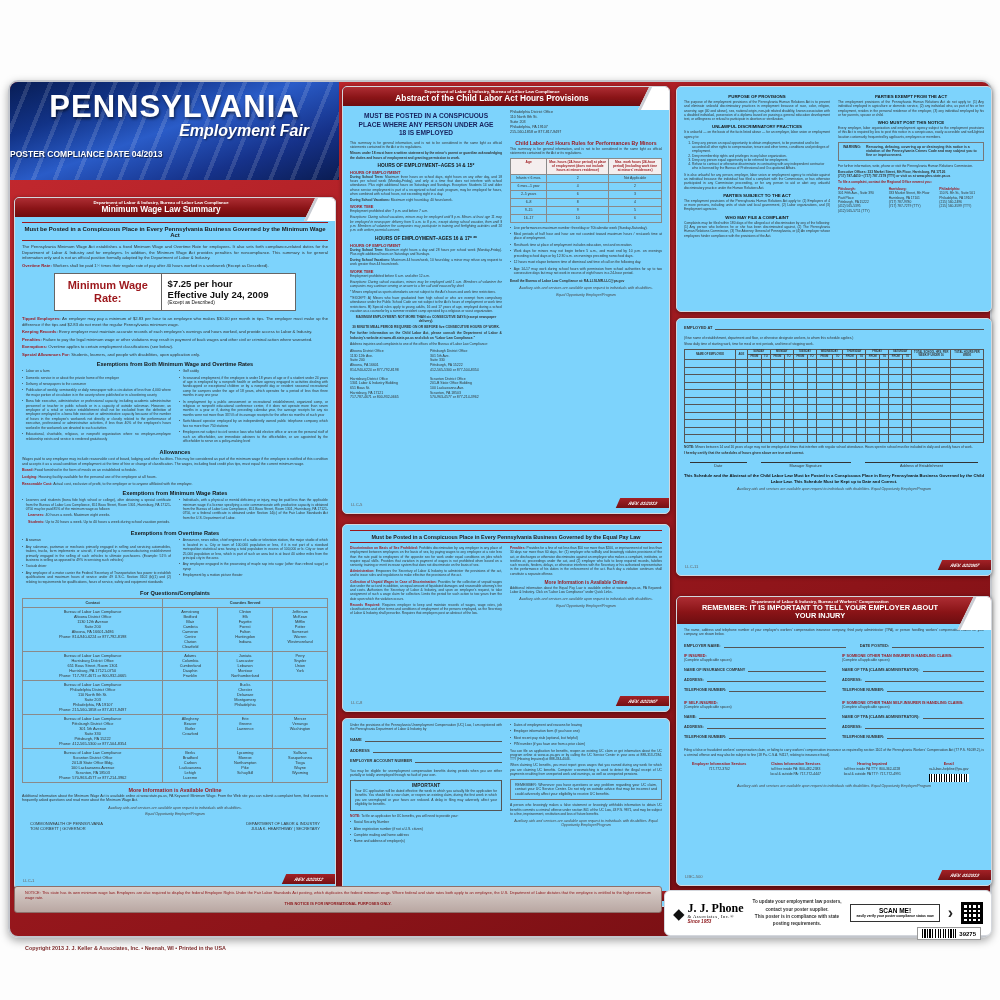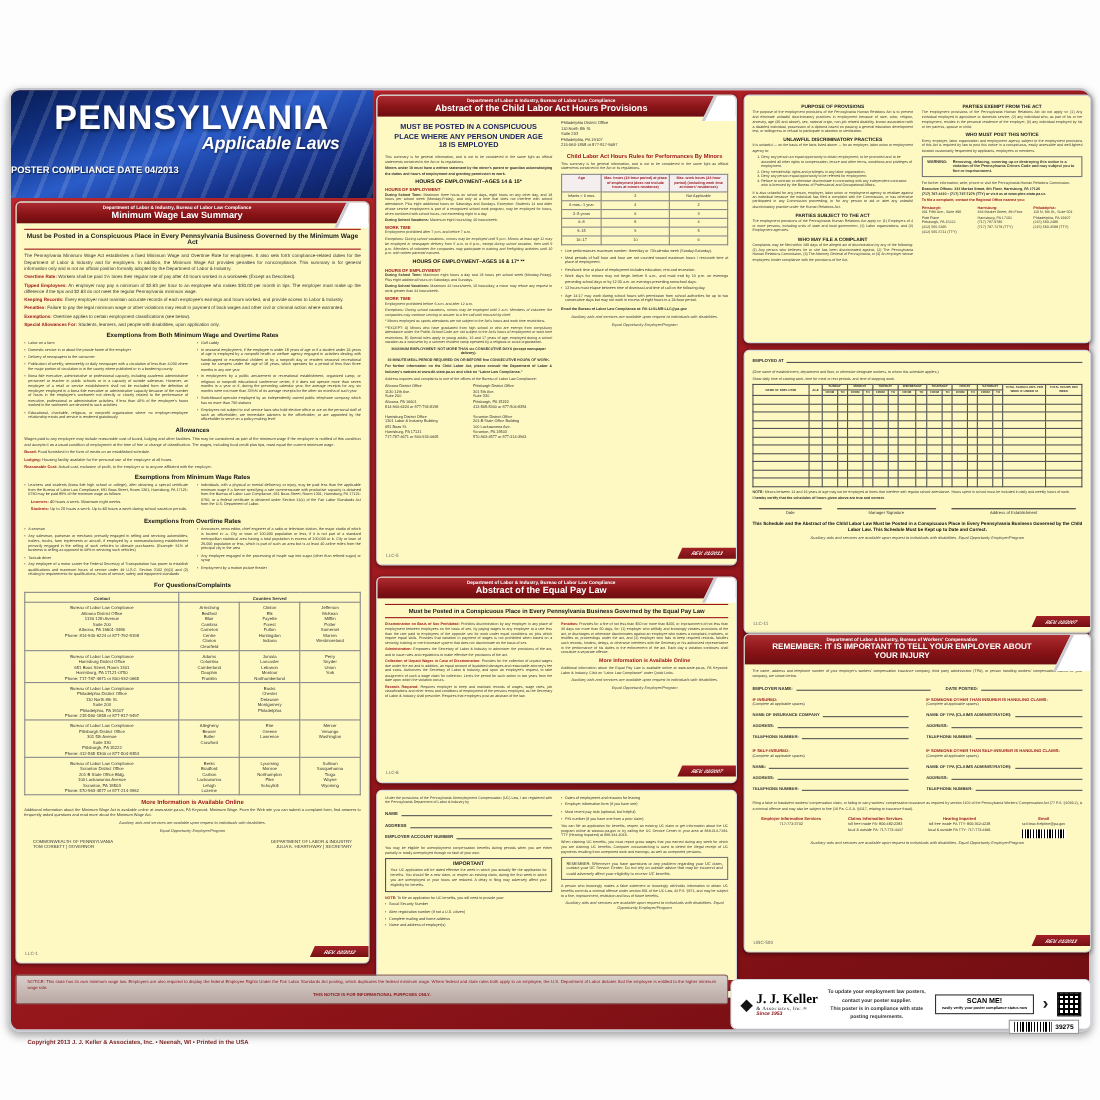--- a/index.html
+++ b/index.html
@@ -5,21 +5,21 @@
 *{margin:0;padding:0;box-sizing:border-box}
 html,body{background:#fff}
 #canvas{position:relative;width:1000px;height:1000px;background:#fdfdfd;overflow:hidden;font-family:"Liberation Sans",sans-serif;}
 .posterbg{position:absolute;left:8px;top:80px;width:984px;height:858px;border-radius:10px;background:linear-gradient(150deg,#c62a30 0%,#a81d23 35%,#8d1419 70%,#6f0d11 100%);border:2px solid #c3c6cc;box-shadow:0 3px 8px rgba(0,0,0,.35);}
 .blue{position:absolute;left:10px;top:82px;width:329px;height:98px;border-radius:8px 0 0 0;background:linear-gradient(160deg,#081d55 0%,#123387 25%,#2a5cc8 48%,#16328a 75%,#0a1c52 100%);overflow:hidden;}
 .blue::after{content:"";position:absolute;inset:0;background:repeating-linear-gradient(112deg,rgba(255,255,255,0) 0 16px,rgba(255,255,255,.13) 16px 20px);}
 .blue>div{position:relative;color:#fff;z-index:2}
 .penn{font-size:31px;font-weight:bold;letter-spacing:1px;text-align:center;margin-top:7px;text-shadow:1px 2px 3px rgba(0,0,0,.55);}
 .emp{font-style:italic;font-size:16px;font-weight:bold;text-align:right;padding-right:30px;margin-top:-3px;text-shadow:1px 1px 2px rgba(0,0,0,.5);}
 .pcd{font-size:8.5px;font-weight:bold;padding:9px 20px 0 0;text-shadow:1px 1px 1px rgba(0,0,0,.6);}
-.panel{position:absolute;background:#fef9c3;border-radius:5px;border:1.5px solid #d4d7dd;overflow:hidden;box-shadow:0 1px 4px rgba(0,0,0,.45);}
+.panel{position:absolute;background:#7dd3fc;border-radius:5px;border:1.5px solid #d4d7dd;overflow:hidden;box-shadow:0 1px 4px rgba(0,0,0,.45);}
 .phead{position:relative;background:linear-gradient(#ad2d33,#8a1417 55%,#6d0d10);color:#fff;text-align:center;padding:2px 44px 3px 16px;}
 .phead::after{content:"";position:absolute;top:-2px;right:-16px;width:38px;height:130%;background:#fff;transform:skewX(-26deg);border-left:3px solid #c9ccd3;}
 .pdept{font-size:4.3px;font-weight:bold}
 .ptitle{font-size:8.3px;font-weight:bold;line-height:1.12}
 .psub{font-size:4.2px;font-weight:bold}
 .pbody{padding:4px 7px 10px}
 .rev{position:absolute;bottom:5px;right:-4px;background:linear-gradient(#a32126,#761013);color:#fff;font-size:4.6px;font-style:italic;font-weight:bold;padding:2.5px 16px 2.5px 11px;transform:skewX(-24deg);}
 .formno{position:absolute;bottom:6px;left:8px;font-size:4.2px;color:#666}
 .mustpost{font-weight:bold;text-align:center;font-size:6px;color:#1c1c1c;border-top:1.3px solid #9c161b;border-bottom:1.3px solid #9c161b;padding:2.5px 2px;margin:1px 0 3px}
 .t{font-size:4.2px;color:#333;line-height:1.33;text-align:justify;margin-bottom:2px}
@@ -95,34 +95,42 @@
 </style>
 </head>
 <body>
 
 <div id="canvas">
   <div class="posterbg"></div>
 
   <div class="blue">
     <div>
       <div class="penn">PENNSYLVANIA</div>
-      <div class="emp">Applicable Laws</div>
+      <div class="emp">Employment Fair</div>
       <div class="pcd">POSTER COMPLIANCE DATE 04/2013</div>
     </div>
   </div>
 
-  <div class="panel" style="left:14px;top:183px;width:322px;height:693px">
+  <div class="panel" style="left:14px;top:197px;width:322px;height:693px">
     <div class="phead">
       <div class="pdept">Department of Labor &amp; Industry, Bureau of Labor Law Compliance</div>
       <div class="ptitle">Minimum Wage Law Summary</div>
     </div>
     <div class="pbody">
       <div class="mustpost">Must be Posted in a Conspicuous Place in Every Pennsylvania Business Governed by the Minimum Wage Act</div>
       <div class="t">The Pennsylvania Minimum Wage Act establishes a fixed Minimum Wage and Overtime Rate for employees. It also sets forth compliance-related duties for the Department of Labor &amp; Industry and for employers. In addition, the Minimum Wage Act provides penalties for noncompliance. This summary is for general information only and is not an official position formally adopted by the Department of Labor &amp; Industry.</div>
       <div class="t"><span class="rh">Overtime Rate:</span> <span>Workers shall be paid 1½ times their regular rate of pay after 40 hours worked in a workweek (Except as Described).</span></div>
+      <div class="wagebox">
+        <div class="wb-l">Minimum Wage Rate:</div>
+        <div class="wb-r">
+          <div>$7.25 per hour</div>
+          <div>Effective July 24, 2009</div>
+          <div class="note">(Except as Described)</div>
+        </div>
+      </div>
       <div>
 
       <div class="t"><span class="rh">Tipped Employees:</span> <span>An employer may pay a minimum of $2.83 per hour to an employee who makes $30.00 per month in tips. The employer must make up the difference if the tips and $2.83 do not meet the regular Pennsylvania minimum wage.</span></div>
           <div class="t"><span class="rh">Keeping Records:</span> <span>Every employer must maintain accurate records of each employee's earnings and hours worked, and provide access to Labor &amp; Industry.</span></div>
           <div class="t"><span class="rh">Penalties:</span> <span>Failure to pay the legal minimum wage or other violations may result in payment of back wages and other civil or criminal action where warranted.</span></div>
           <div class="t"><span class="rh">Exemptions:</span> <span>Overtime applies to certain employment classifications (see below).</span></div>
           <div class="t"><span class="rh">Special Allowances For:</span> <span>Students, learners, and people with disabilities, upon application only.</span></div>
         </div>
       <div class="sect">Exemptions from Both Minimum Wage and Overtime Rates</div>
       <div class="cols">
@@ -449,24 +457,20 @@
           <div class="aux">Auxiliary aids and services are available upon request to individuals with disabilities.</div>
           <div class="aux">Equal Opportunity Employer/Program</div>
         </div>
       </div>
     </div>
     <div class="formno">LLC-5</div>
     <div class="rev">REV. 01/2013</div>
   </div>
 
   <div class="panel" style="left:342px;top:524px;width:328px;height:188px">
-    <div class="phead">
-      <div class="pdept">Department of Labor &amp; Industry, Bureau of Labor Law Compliance</div>
-      <div class="ptitle">Abstract of the Equal Pay Law</div>
-    </div>
     <div class="pbody">
       <div class="mustpost" style="font-size:5.4px">Must be Posted in a Conspicuous Place in Every Pennsylvania Business Governed by the Equal Pay Law</div>
       <div class="cols">
         <div class="col">
 
         <div class="fine"><span class="rh">Discrimination on Basis of Sex Prohibited:</span> <span>Prohibits discrimination by any employer in any place of employment between employees on the basis of sex, by paying wages to any employee at a rate less than the rate paid to employees of the opposite sex for work under equal conditions on jobs which require equal skills. Provides that variation in payment of wages is not prohibited when based on a seniority, training or merit increase system that does not discriminate on the basis of sex.</span></div>
             <div class="fine"><span class="rh">Administration:</span> <span>Empowers the Secretary of Labor &amp; Industry to administer the provisions of the act, and to issue rules and regulations to make effective the provisions of the act.</span></div>
             <div class="fine"><span class="rh">Collection of Unpaid Wages in Case of Discrimination:</span> <span>Provides for the collection of unpaid wages due under the act and in addition, an equal amount of liquidated damages and reasonable attorney's fee and costs. Authorizes the Secretary of Labor &amp; Industry, and upon an employee's request, to take assignment of such a wage claim for collection. Limits the period for such action to two years from the date upon which the violation occurs.</span></div>
             <div class="fine"><span class="rh">Records Required:</span> <span>Requires employer to keep and maintain records of wages, wage rates, job classifications and other terms and conditions of employment of the persons employed, as the Secretary of Labor &amp; Industry shall prescribe. Requires that employers post an abstract of the law.</span></div>
           </div>
@@ -873,21 +877,21 @@
             <div class="line">Address of Establishment</div>
           </div>
       </div>
       <div class="keep">This Schedule and the Abstract of the Child Labor Law Must be Posted in a Conspicuous Place in Every Pennsylvania Business Governed by the Child Labor Law. This Schedule Must be Kept up to Date and Correct.</div>
       <div class="aux">Auxiliary aids and services are available upon request to individuals with disabilities. Equal Opportunity Employer/Program</div>
     </div>
     <div class="formno">LLC-11</div>
     <div class="rev">REV. 02/2007</div>
   </div>
 
-  <div class="panel" style="left:676px;top:576px;width:316px;height:290px">
+  <div class="panel" style="left:676px;top:596px;width:316px;height:290px">
     <div class="phead">
       <div class="pdept">Department of Labor &amp; Industry, Bureau of Workers' Compensation</div>
       <div class="ptitle" style="font-size:7.4px">REMEMBER: IT IS IMPORTANT TO TELL YOUR EMPLOYER ABOUT YOUR INJURY</div>
     </div>
     <div class="pbody">
       <div class="fine">The name, address and telephone number of your employer's workers' compensation insurance company, third party administrator (TPA), or person handling workers' compensation claims for your company, are shown below.</div>
       <div style="display:flex;gap:14px">
         <div class="ucfld" style="flex:1.3">
             <span class="flbl">EMPLOYER NAME:</span>
             <span class="ln"></span>
@@ -980,21 +984,21 @@
 
   <div class="notice">
     <span>NOTICE: This state has its own minimum wage law. Employers are also required to display the federal Employee Rights Under the Fair Labor Standards Act posting, which duplicates the federal minimum wage. Where federal and state rates both apply to an employee, the U.S. Department of Labor dictates that the employee is entitled to the higher minimum wage rate.</span>
     <div class="l2">THIS NOTICE IS FOR INFORMATIONAL PURPOSES ONLY.</div>
   </div>
 
   <div class="footwhite">
     <div class="jjk">
       <span class="dia">◆</span>
       <div>
-        <div class="n1">J. J. Keller</div>
+        <div class="n1">J. J. Phone</div>
         <div class="n2">&amp; Associates, Inc.®</div>
         <div class="n3">Since 1953</div>
       </div>
     </div>
     <div class="fctr">
       <div>To update your employment law posters, contact your poster supplier.</div>
       <div>This poster is in compliance with state posting requirements.</div>
     </div>
     <div class="scanbox">
       <div class="s1">SCAN ME!</div>

